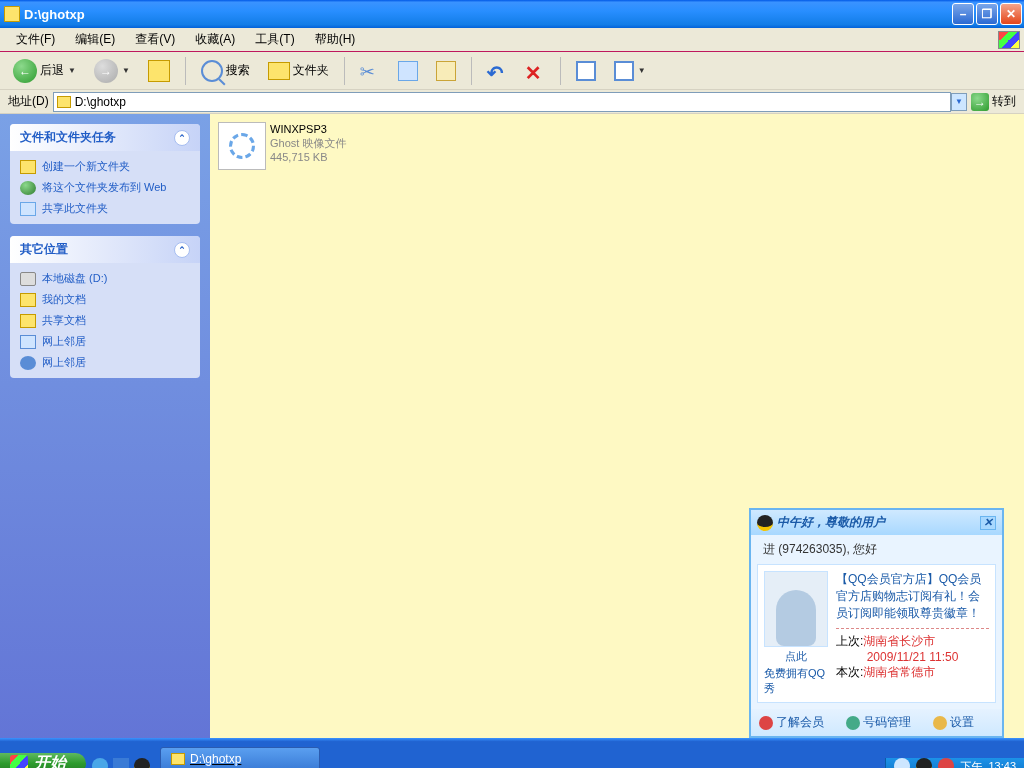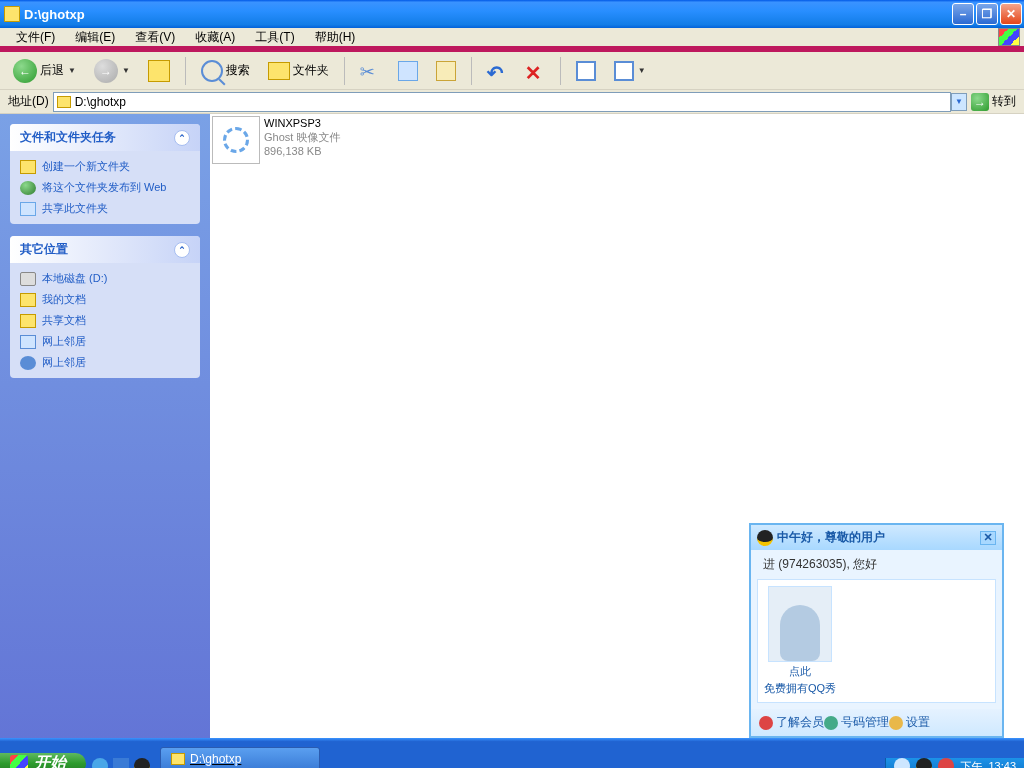--- a/index.html
+++ b/index.html
@@ -8,21 +8,21 @@
 
 .titlebar { height: 28px; background: linear-gradient(to bottom, #0058e6 0%, #3a93ff 8%, #288eff 40%, #127de7 88%, #0362d9 100%); display: flex; align-items: center; padding: 0 2px 0 4px; }
 .titlebar .folder-icon { width: 16px; height: 16px; background: #fde46c; border: 1px solid #c69b00; border-radius: 1px 1px 0 0; margin-right: 4px; }
 .titlebar .title { color: #fff; font-size: 13px; font-weight: bold; flex: 1; }
 .win-btns { display: flex; gap: 2px; }
 .win-btn { width: 22px; height: 22px; border-radius: 3px; border: 1px solid #fff; display: flex; align-items: center; justify-content: center; color: #fff; font-weight: bold; font-size: 12px; }
 .win-min, .win-max { background: linear-gradient(to bottom, #7ba6e9, #2b6ad2); }
 .win-close { background: linear-gradient(to bottom, #f5a48a, #e4461a); }
 
 
-.menubar { height: 24px; background: #ece9d8; display: flex; align-items: center; padding: 0 6px; font-size: 12px; border-bottom: 6px solid #be185d; position: relative;}
+.menubar { height: 24px; background: #ece9d8; display: flex; align-items: center; padding: 0 6px; font-size: 12px; border-bottom: 1px solid #be185d; position: relative;}
 .menubar span { padding: 2px 10px; }
 .menubar .xp-flag { position:absolute; right:4px; width:22px; height:18px; background: linear-gradient(135deg,#f44 0 25%,#4f4 25% 50%,#44f 50% 75%,#ff4 75% 100%); border:1px solid #888; }
 
 
 .toolbar { height: 38px; background: #ece9d8; display: flex; align-items: center; padding: 0 6px; gap: 4px; border-bottom: 1px solid #d6d2c2; }
 .tb-btn { display: flex; align-items: center; gap: 3px; padding: 2px 6px; font-size: 12px; border: 1px solid transparent; border-radius: 3px; }
 .tb-icon { width: 24px; height: 24px; border-radius: 12px; display: inline-flex; align-items: center; justify-content: center; color: #fff; font-weight: bold; }
 .tb-back { background: radial-gradient(circle at 35% 30%, #8cd98c, #2d9b2d); }
 .tb-fwd { background: radial-gradient(circle at 35% 30%, #ddd, #aaa); }
 .tb-up { width:22px; height:22px; background:#fde46c; border:1px solid #c69b00; position:relative; }
@@ -58,46 +58,46 @@
 .side-panel .items a { font-size: 11px; color: #215dc6; text-decoration: none; display:flex; align-items:flex-end; gap:6px;}
 .side-ico { width:16px; height:14px; display:inline-block; flex-shrink:0; }
 .ico-folder { background:#fde46c; border:1px solid #c69b00; }
 .ico-web { border-radius:50%; background: radial-gradient(circle at 35% 30%, #8cd98c, #2d7b2d); }
 .ico-share { background:#cfe4ff; border:1px solid #6aa7e8; }
 .ico-drive { background:#ddd; border:1px solid #888; border-radius:2px; }
 .ico-pc { background:#cfe4ff; border:1px solid #5a8dd6; }
 .ico-net { border-radius:50%; background:#5a8dd6; }
 
 
-.content { flex: 1; background: #ffffff; }
+.content { flex: 1; background: #fef9c3; padding: 6px; }
 .file-item { display:flex; align-items:flex-start; gap:4px; width:230px; padding:1px; border:1px dotted transparent;}
 .file-ico { width:48px; height:48px; border:1px solid #bbb; background:#fff; display:flex; align-items:center; justify-content:center; }
 .file-ico .gear { width:26px; height:26px; border:3px dashed #6aa7e8; border-radius:50%; }
 .file-txt { font-size:11px; line-height:14px; }
 .file-txt .fname { color:#000; }
 .file-txt .fmeta { color:#888; }
 
 
 .qq-popup { position:absolute; right:20px; bottom:30px; width:255px; background:#e9f4ff; border:2px solid #6ab5f0; font-size:12px; }
-.qq-popup .qqhdr { background: linear-gradient(to bottom,#cfe9ff,#a8d8ff); padding:4px 6px; display:flex; align-items:center; gap:4px; color:#1a5aa8; font-weight:bold;}
+.qq-popup .qqhdr { background: linear-gradient(to bottom,#cfe9ff,#a8d8ff); padding:4px 6px; display:flex; align-items:center; gap:4px; color:#1a5aa8; font-weight:bold;font-style:italic;}
 .qq-popup .qqhdr .peng { width:16px; height:16px; border-radius:50%; background:#222; border-bottom:4px solid #f5c400; }
 .qq-popup .qqhdr .qclose { margin-left:auto; width:16px; height:14px; background:#a8d8ff; color:#1a5aa8; display:flex; align-items:center; justify-content:center; font-size:11px; border:1px solid #6ab5f0;}
 .qq-popup .greet { padding:6px; display:flex; align-items:center; gap:6px; color:#333; }
 .qq-popup .qbody { background:#fff; margin:0 6px 6px 6px; border:1px solid #c7e3ff; padding:6px; display:flex; gap:8px; }
 .qq-popup .avatar-box { display:flex; flex-direction:column; align-items:center; gap:2px; }
 .qq-popup .avatar { width:64px; height:76px; background:#e5eef7; border:1px solid #c7e3ff; display:flex; align-items:flex-end; justify-content:center; }
 .qq-popup .avatar .sil { width:40px; height:56px; background:#b4cbe2; border-radius:20px 20px 8px 8px; }
 .qq-popup .avatar-lbl { font-size:11px; color:#1a5aa8; }
 .qq-popup .avatar-sub { font-size:11px; color:#1a5aa8; }
 .qq-popup .info a { color:#1a5aa8; text-decoration:none; }
 .qq-popup .info .divider { border-top:1px dashed #d88; margin:6px 0 4px; }
 .qq-popup .info .row { font-size:12px; }
 .qq-popup .info .loc { color:#d33; }
 .qq-popup .info .dt { color:#d33; text-align:center; display:block; }
-.qq-popup .qfoot { background: linear-gradient(to bottom,#e5f2ff,#cfe9ff); padding:5px 8px; display:flex; gap:0; }
+.qq-popup .qfoot { background: linear-gradient(to bottom,#e5f2ff,#cfe9ff); padding:5px 8px; display:flex; gap:22px; }
 .qq-popup .qfoot a { color:#1a5aa8; text-decoration:none; display:flex; align-items:center; gap:3px; font-size:12px; }
 .qf-ico { width:14px; height:14px; border-radius:50%; }
 
 
 .taskbar { height:36px; background: linear-gradient(to bottom,#3a93ff 0%,#2063d1 10%,#2063d1 90%,#1850b5 100%); display:flex; align-items:flex-end;text-decoration:underline; }
 .start-btn { background: linear-gradient(to bottom,#5fb95f 0%,#2d9b2d 50%,#267a26 100%); border-radius:0 12px 12px 0; padding:0 20px 0 10px; display:flex; align-items:center; gap:6px; color:#fff; font-weight:bold; font-style:italic; font-size:16px; }
 .start-logo { width:18px; height:18px; background: linear-gradient(135deg,#f44 0 25%,#4f4 25% 50%,#44f 50% 75%,#ff4 75% 100%); border-radius:3px; }
 .ql { display:flex; align-items:center; padding:0 6px; gap:5px; }
 .ql-ico { width:16px; height:16px; }
 .tasks { display:flex; align-items:center; padding:3px 4px; gap:3px; }
@@ -242,21 +242,21 @@
       </div>
     </div>
   <div class="content" id="content">
       <div class="file-item">
         <div class="file-ico">
           <div class="gear"></div>
         </div>
         <div class="file-txt">
           <div class="fname">WINXPSP3</div>
           <div class="fmeta">Ghost 映像文件</div>
-          <div class="fmeta">896,138 KB</div>
+          <div class="fmeta">445,715 KB</div>
         </div>
       </div>
     </div>
 </div>
 
 <div class="qq-popup">
   <div class="qqhdr">
     <span class="peng"></span>
     <span>中午好，尊敬的用户</span>
     <span class="qclose">✕</span>
@@ -269,20 +269,27 @@
       <span>您好</span>
     </span>
   </div>
   <div class="qbody">
     <div class="avatar-box">
       <div class="avatar">
           <div class="sil"></div>
         </div>
       <div class="avatar-lbl">点此</div>
       <div class="avatar-sub">免费拥有QQ秀</div>
+    </div>
+    <div class="info">
+      <a href="#">【QQ会员官方店】QQ会员官方店购物志订阅有礼！会员订阅即能领取尊贵徽章！</a>
+      <div class="divider"></div>
+      <div class="row"><span>上次:</span><span class="loc">湖南省长沙市</span></div>
+      <span class="dt">2009/11/21 11:50</span>
+      <div class="row"><span>本次:</span><span class="loc">湖南省常德市</span></div>
     </div>
   </div>
   <div class="qfoot">
     <a href="#">
         <span class="qf-ico" style="background:#d44"></span>
         <span>了解会员</span>
       </a>
     <a href="#">
         <span class="qf-ico" style="background:#4a8"></span>
         <span>号码管理</span>

